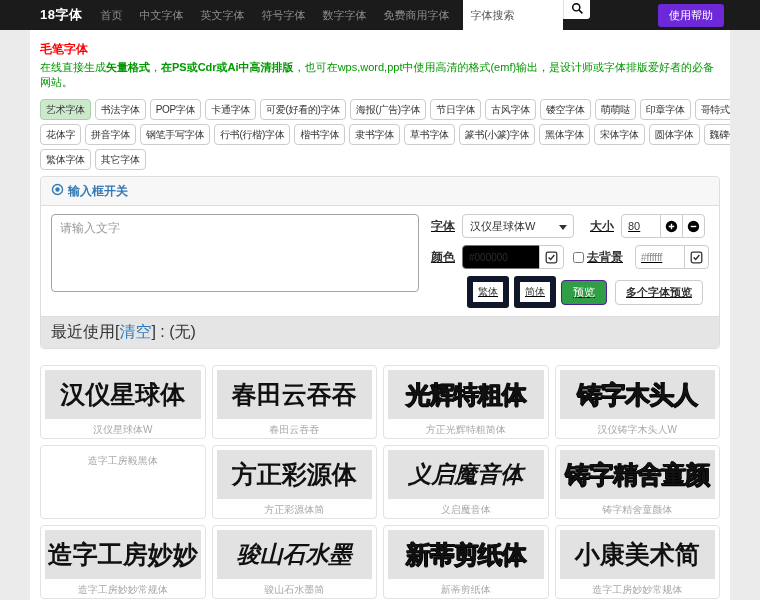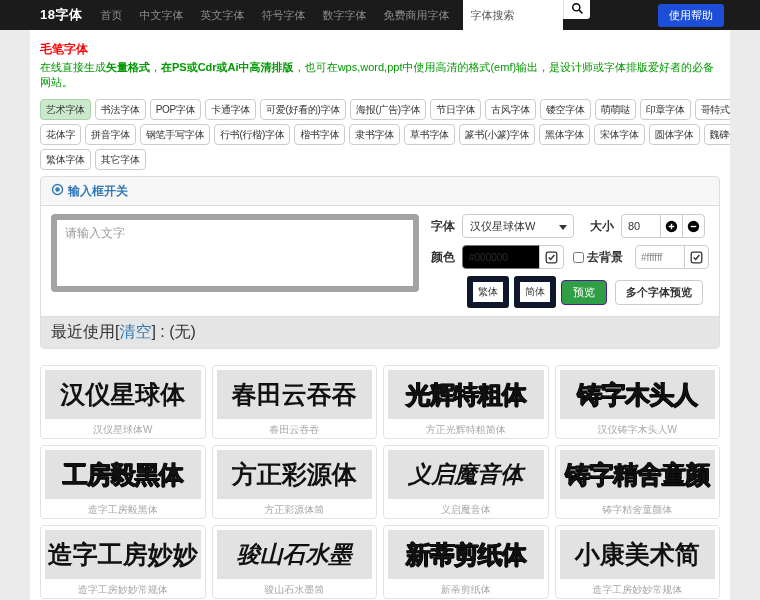--- a/index.html
+++ b/index.html
@@ -11,21 +11,21 @@
     padding: 0 36px 0 40px; }
   .brand { color: #fff; font-size: 13px; font-weight: bold; letter-spacing: .5px; cursor: pointer; }
   .nav-menu { display: flex; list-style: none; margin-left: 18px; gap: 17px; }
   .nav-menu li { color: #8d8d8d; font-size: 11px; cursor: pointer; white-space: nowrap; }
   .search-form { display: flex; margin-left: 14px; }
   .search-input { width: 100px; height: 36px; border: none; border-radius: 3px 0 0 3px;
     padding: 0 7px; font-size: 11px; color: #333; outline: none; }
   .search-input::placeholder { color: #555; }
   .search-btn { width: 27px; height: 22px; background: #fff; border: none; border-left: 1px solid #e0e0e0;
     border-radius: 0 3px 3px 0; display: flex; align-items: center; justify-content: center; cursor: pointer; }
-  .help-btn { margin-left: auto; background: #1d4ed8; color: #fff; font-size: 11px;
+  .help-btn { margin-left: auto; background: #6d28d9; color: #fff; font-size: 11px;
     padding: 4px 11px; border-radius: 3px; cursor: pointer; white-space: nowrap; }
 
   
   .container { margin: 0 30px; background: #fff; height: 580px; padding: 8px 10px 0; overflow: hidden; }
 
   .intro-title { color: #f00; font-size: 12px; font-weight: bold; margin: 3px 0 2px; }
   .intro-desc { font-size: 11px; color: #090; margin-bottom: 9px; }
   .intro-desc b { font-weight: bold; }
 
   
@@ -36,25 +36,25 @@
     font-family: inherit; line-height: 1.3; }
   .cat-btn.active { background: #cde9cd; border-color: #a4d3a4; }
 
   
   .panel { border: 1px solid #ddd; border-radius: 4px; margin-top: 4px; }
   .panel-head { padding: 5px 10px; background: #f7f7f7; border-bottom: 1px solid #ddd;
     border-radius: 4px 4px 0 0; }
   .toggle-link { color: #337ab7; font-size: 12px; font-weight: bold; display: inline-flex;
     align-items: flex-start; gap: 4px; cursor: pointer; text-decoration: none; }
   .panel-body { display: flex; padding: 8px 10px 6px; gap: 12px; }
-  .text-input { width: 388px; height: 78px; border: 6px solid #a3a3a3; border-radius: 4px;
+  .text-input { width: 388px; height: 78px; border: 1px solid #a3a3a3; border-radius: 4px;
     padding: 5px 8px; font-size: 12px; resize: none; outline: none; font-family: inherit; color: #333; }
   .text-input::placeholder { color: #999; }
   .controls { flex: 1; font-size: 12px; }
-  .ctrl-row { display: flex; align-items: center; margin-bottom: 7px; }
+  .ctrl-row { display: flex; align-items: center; margin-bottom: 7px; text-decoration: underline; }
   .lbl { font-weight: bold; color: #333; margin-right: 7px; white-space: nowrap; }
   .select-wrap { position: relative; width: 112px; height: 24px; border: 1px solid #ccc;
     border-radius: 4px; background: #fff; margin-right: 16px; }
   .select-wrap select { width: 100%; height: 100%; border: none; background: transparent;
     -webkit-appearance: none; appearance: none; padding: 0 16px 0 7px; font-size: 11px;
     color: #333; outline: none; font-family: inherit; }
   .chev { position: absolute; right: 6px; top: 10px; width: 0; height: 0; pointer-events: none;
     border-left: 4px solid transparent; border-right: 4px solid transparent; border-top: 5px solid #333; }
   .size-input { width: 40px; height: 24px; border: 1px solid #ccc; border-radius: 4px 0 0 4px;
     padding: 0 6px; font-size: 11px; color: #333; outline: none; }
@@ -286,21 +286,20 @@
         <div class="card-preview fs-heavy">光辉特粗体</div>
         <div class="card-name">方正光辉特粗简体</div>
       </div>
 
       <div class="card">
         <div class="card-preview fs-heavy">铸字木头人</div>
         <div class="card-name">汉仪铸字木头人W</div>
       </div>
 
       <div class="card">
-        <div class="card-preview fs-heavy">工房毅黑体</div>
         <div class="card-name">造字工房毅黑体</div>
       </div>
 
       <div class="card">
         <div class="card-preview fs-bold">方正彩源体</div>
         <div class="card-name">方正彩源体简</div>
       </div>
 
       <div class="card">
         <div class="card-preview fs-script">义启魔音体</div>

